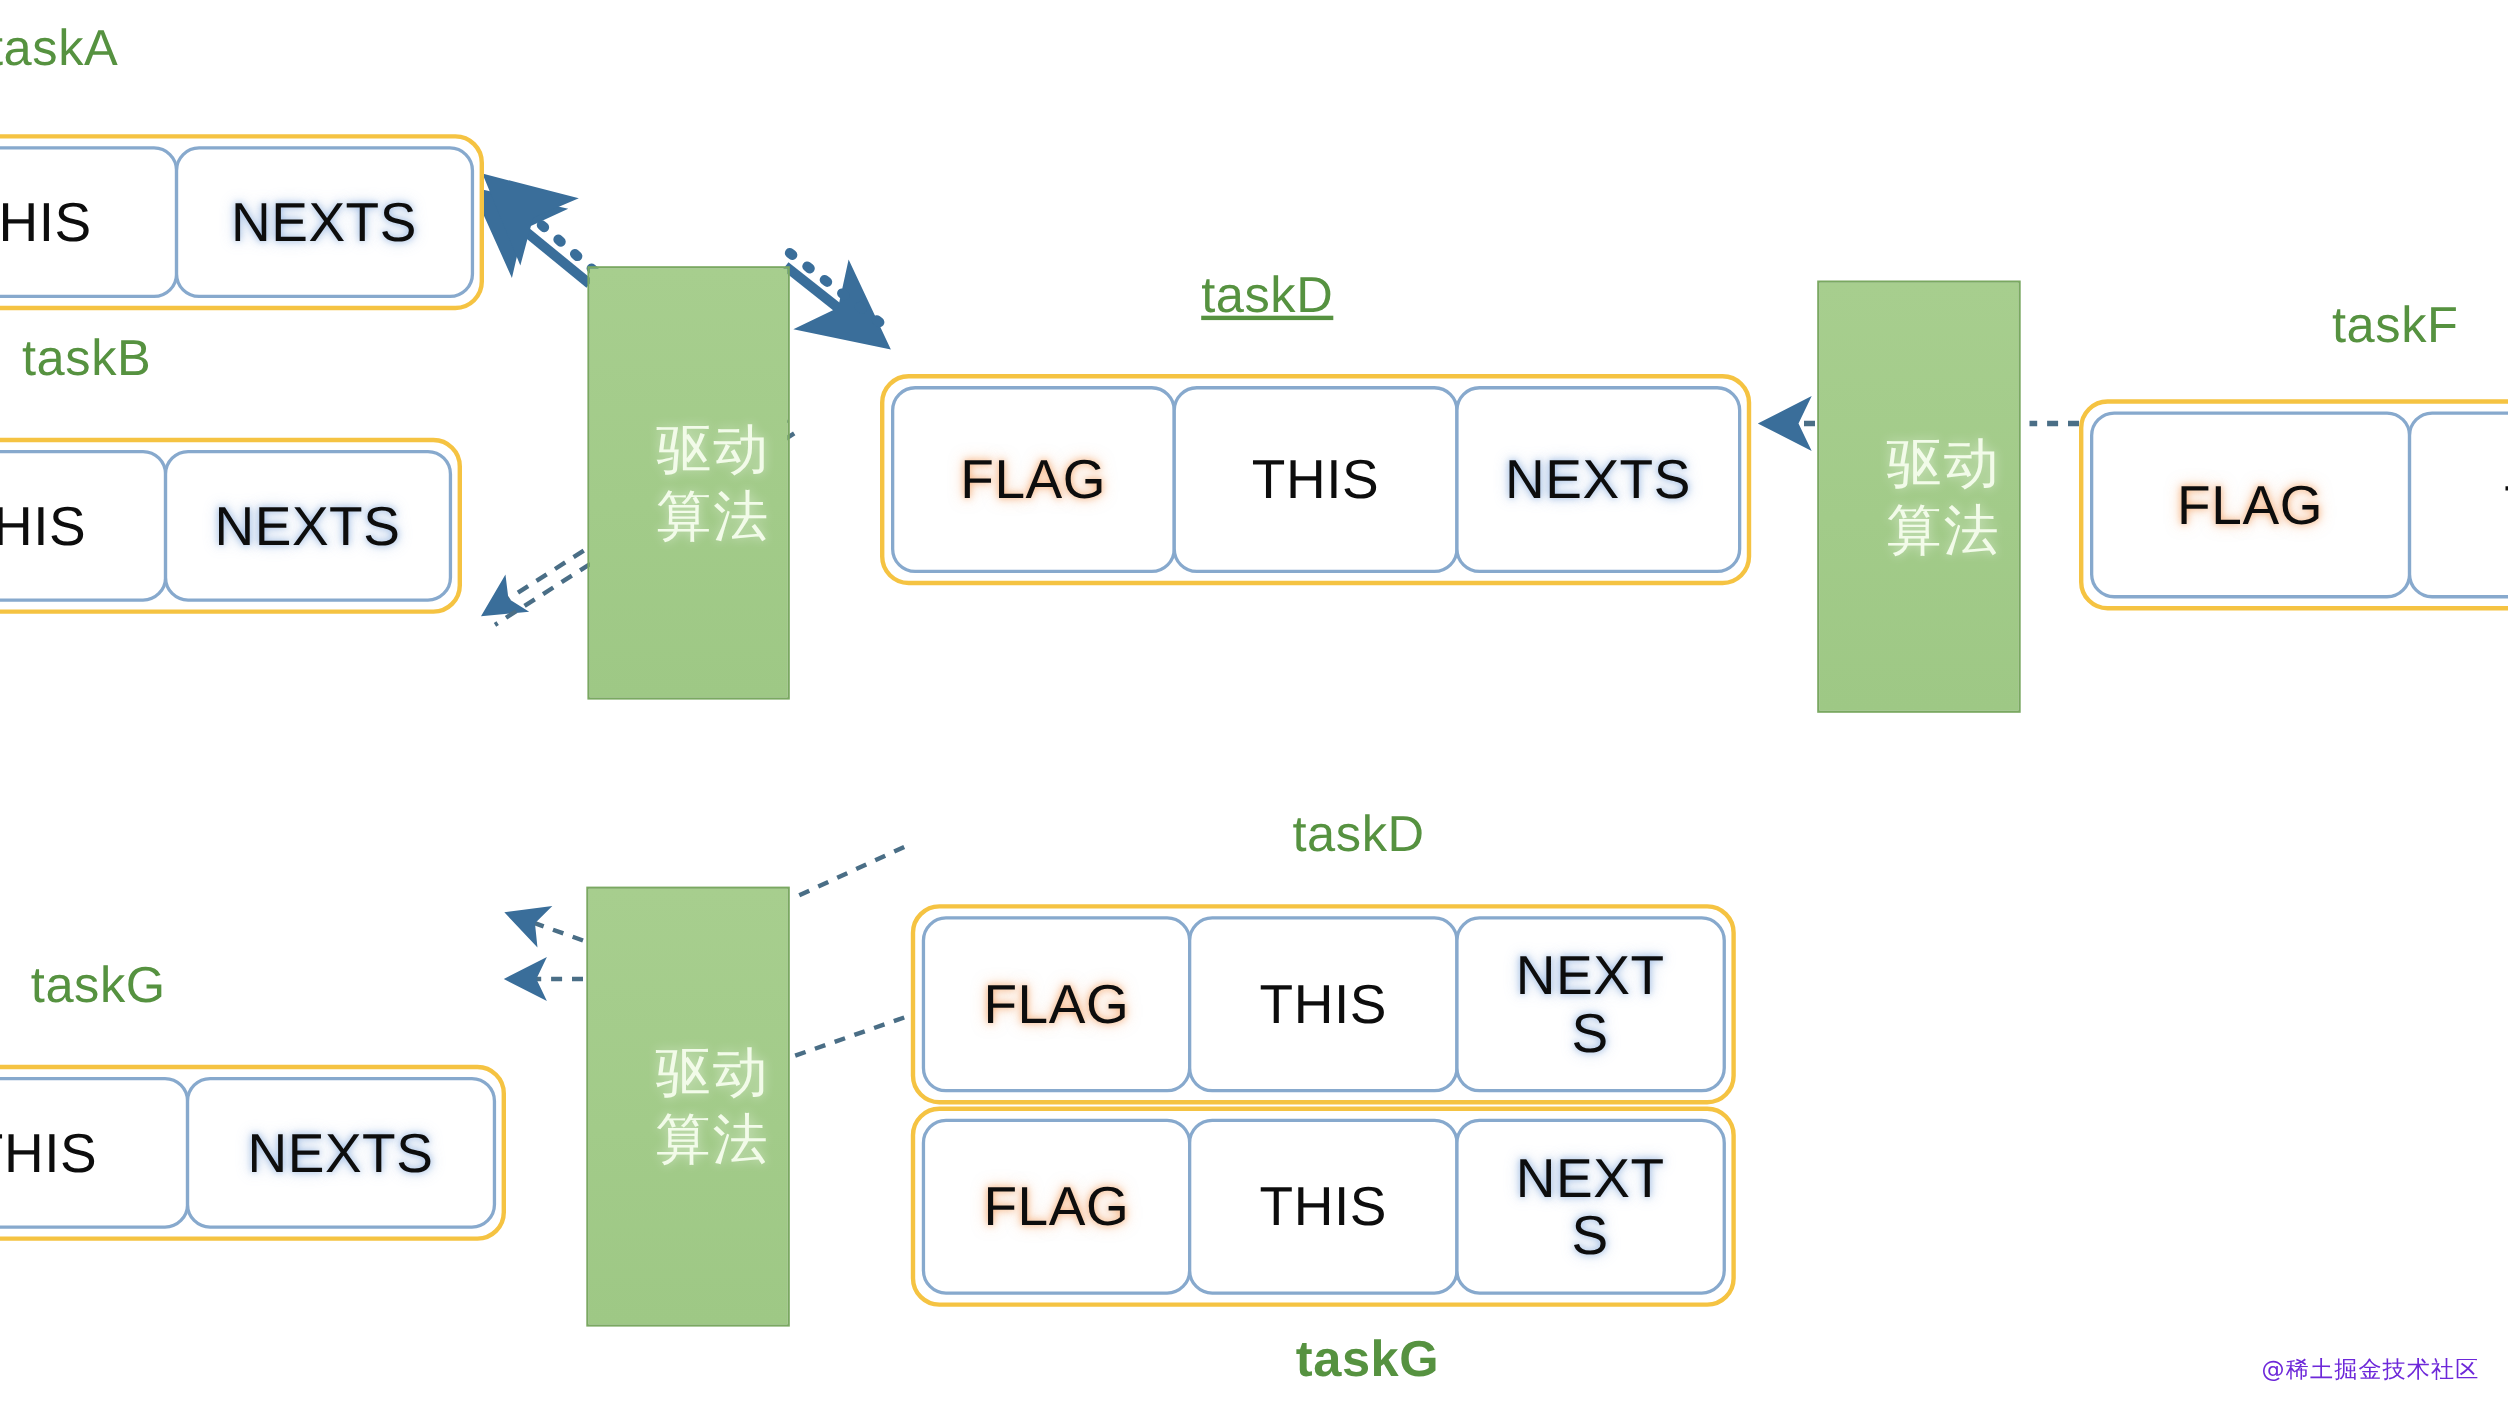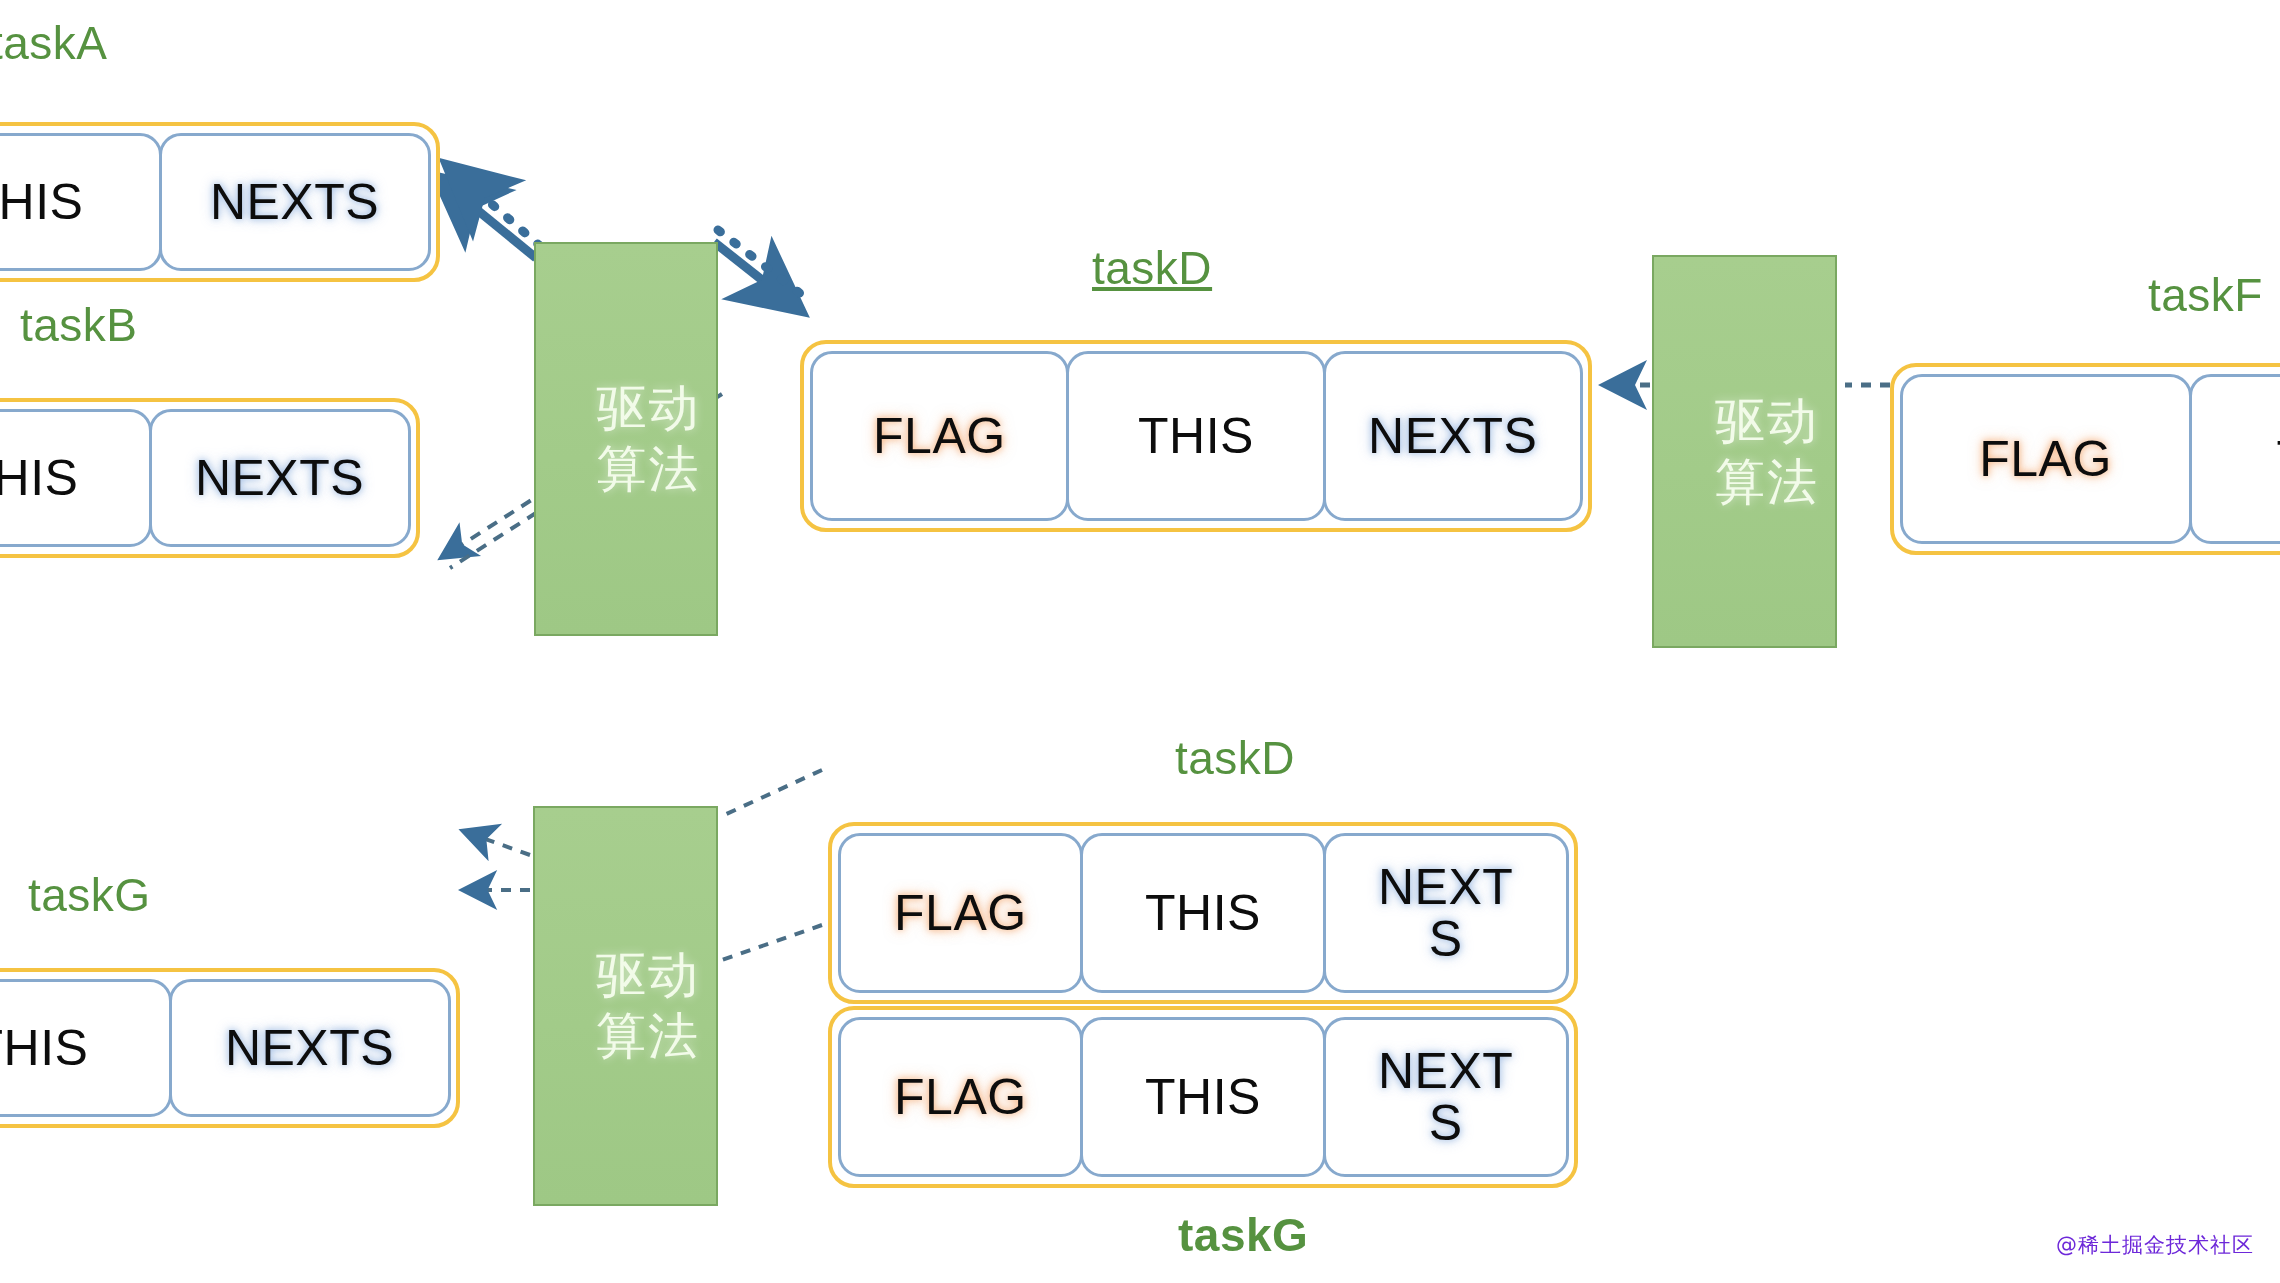--- a/index.html
+++ b/index.html
@@ -215,21 +215,21 @@
       <span class="wrap">FLAG</span>
     </div>
     <div class="cell this">
       <span class="wrap">THIS</span>
     </div>
     <div class="cell nexts">
       <span class="wrap">NEXTS</span>
     </div>
   </div>
 
-  <div class="task-label" style="left:2120px; top:272px;margin-left:28px;">taskF</div>
+  <div class="task-label" style="left:2120px; top:272px;">taskF</div>
   <div class="task-frame" style="left:1890px; top:363px; width:600px; height:192px;">
     <div class="cell flag">
       <span class="wrap">FLAG</span>
     </div>
     <div class="cell this">
       <span class="wrap">THIS</span>
     </div>
   </div>
 
   <div class="task-label" style="left:1175px; top:735px;">taskD</div>

